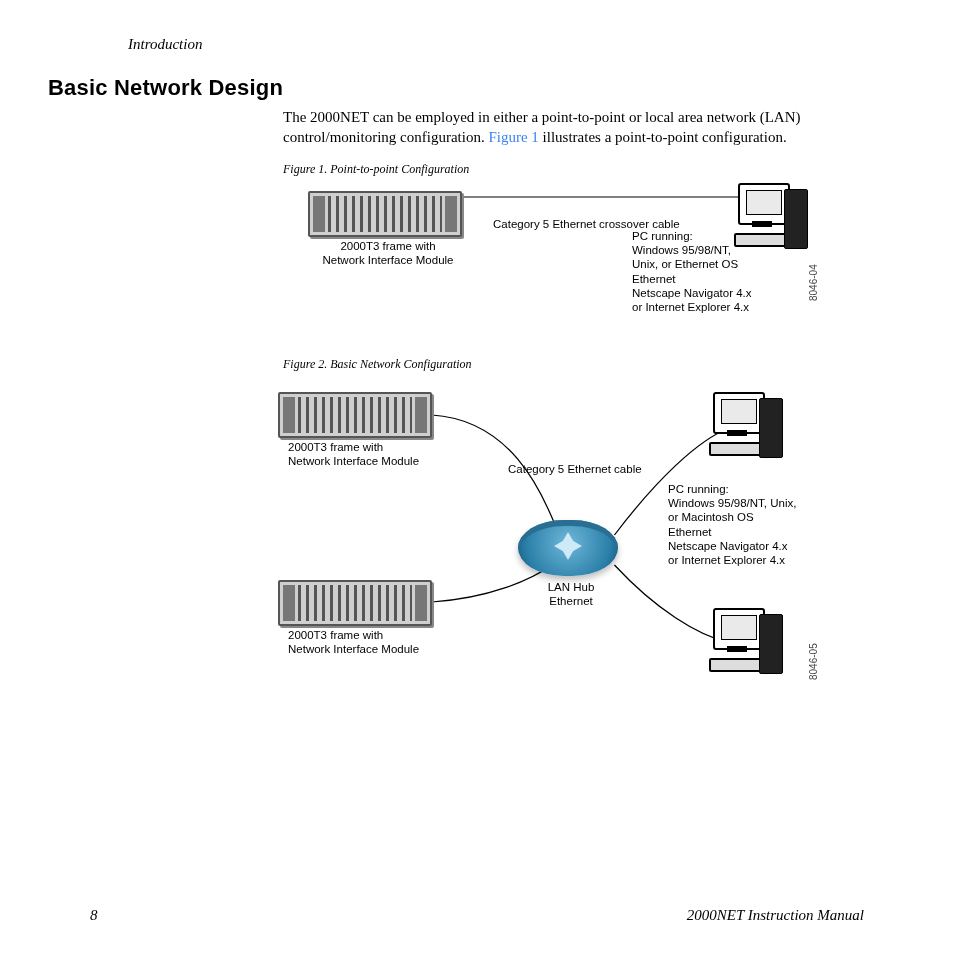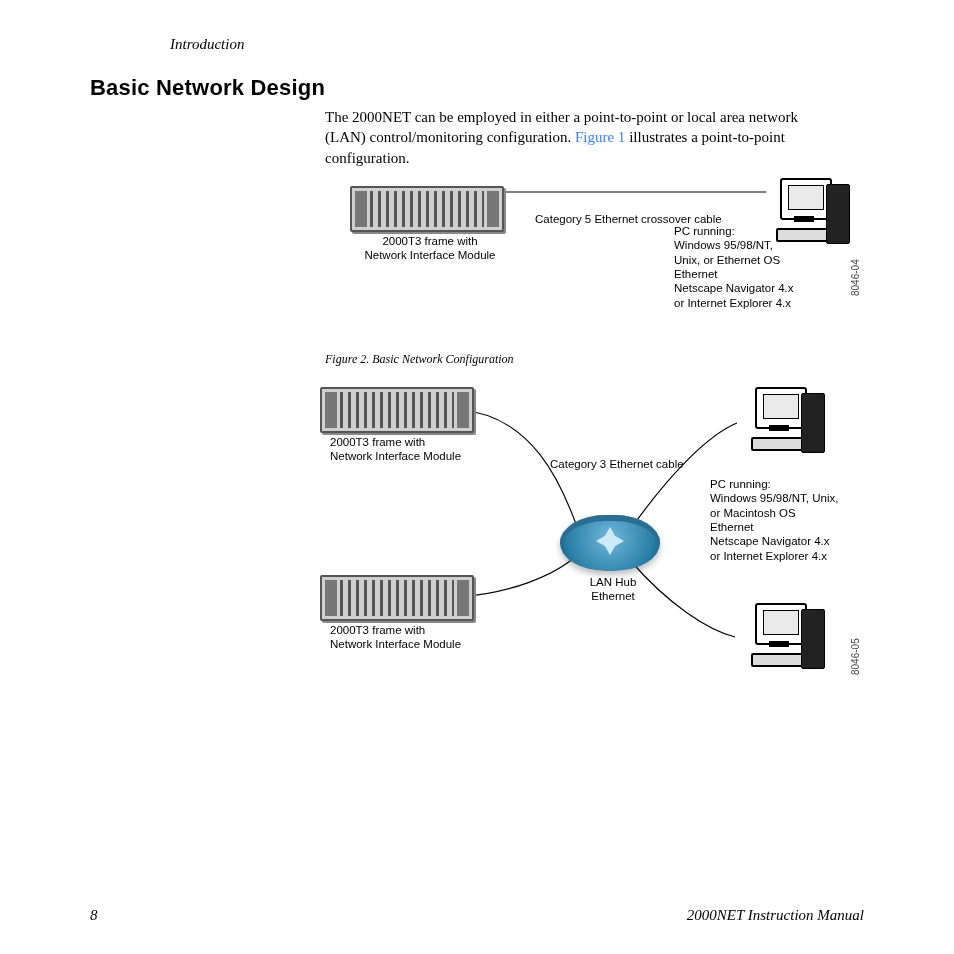--- a/index.html
+++ b/index.html
@@ -9,21 +9,21 @@
     font-family: "Times New Roman", Times, serif;
     color: #000;
     width: 954px;
     height: 954px;
     position: relative;
     overflow: hidden;
   }
   .page {
     position: absolute;
     left: 0; right: 0; top: 0; bottom: 0;
-    padding: 36px 90px 40px 90px;
+    padding: 36px 90px 40px 48px;
     box-sizing: border-box;
   }
   .header {
     font-style: italic;
     font-size: 15px;
     margin-left: 80px;
     margin-bottom: 22px;
   }
   .title {
     font-family: Arial, Helvetica, sans-serif;
@@ -160,20 +160,21 @@
   <div class="header">Introduction</div>
 
   <div class="title">Basic Network Design</div>
 
   <div class="body-para">
     <span>The 2000NET can be employed in either a point-to-point or local area network (LAN) control/monitoring configuration. </span>
     <span class="fig-link">Figure 1</span>
     <span> illustrates a point-to-point configuration.</span>
   </div>
 
+  <div class="fig-caption">Figure 1.  Point-to-point Configuration</div>
 
   <div class="fig-area fig1">
     <svg class="lines" viewBox="0 0 600 160" preserveAspectRatio="none">
       <line x1="225" y1="14" x2="520" y2="14"></line>
     </svg>
 
     <div class="rack" style="left:90px; top:8px;">
         <div class="slots"></div>
       </div>
     <div class="label center" style="left:100px; top:56px; width:140px;">
@@ -222,21 +223,21 @@
     </div>
 
     <div class="rack" style="left:60px; top:200px;">
         <div class="slots"></div>
       </div>
     <div class="label" style="left:70px; top:248px; width:150px;">
       <span>2000T3 frame with</span><br>
       <span>Network Interface Module</span>
     </div>
 
-    <div class="label" style="left:290px; top:82px;">Category 3 Ethernet cable</div>
+    <div class="label" style="left:290px; top:82px;">Category 5 Ethernet cable</div>
 
     <div class="hub" style="left:300px; top:140px;">
       <div class="arrows">
           <span></span>
           <span></span>
           <span></span>
           <span></span>
         </div>
     </div>
     <div class="label center" style="left:318px; top:200px; width:70px;">

